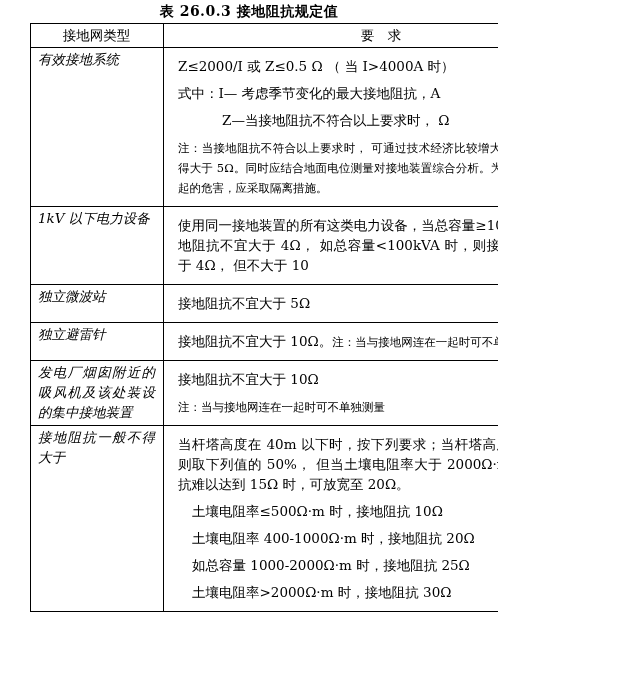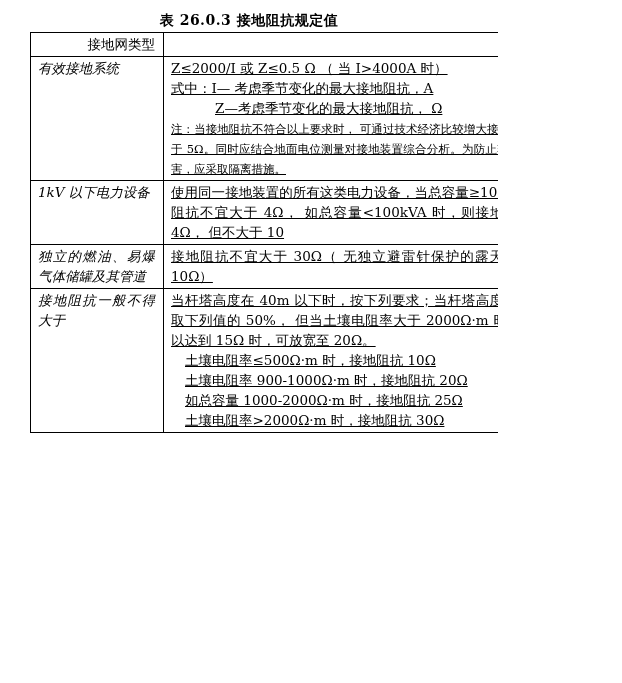--- a/index.html
+++ b/index.html
@@ -10,21 +10,21 @@
   }
   body {
     font-family: "DejaVu Serif", "Liberation Serif", serif;
     color: #000000;
     -webkit-font-smoothing: antialiased;
   }
   .page {
     width: 498px;
     height: 683px;
     box-sizing: border-box;
-    padding-top: 11px;
+    padding-top: 2px;
     overflow: hidden;
   }
   .doc-title {
     text-align: center;
     font-weight: bold;
     font-size: 14px;
     line-height: 18px;
     margin: 0 0 3px 0;
     letter-spacing: 0.5px;
   }
@@ -39,28 +39,28 @@
   table.spec-table td {
     border: 1px solid #000000;
     vertical-align: top;
     padding: 1px 8px 2px 7px;
     font-size: 13.5px;
     line-height: 20px;
     font-weight: normal;
     text-align: justify;
   }
   table.spec-table th {
-    text-align: right;
+    text-align: center;
     height: 20px;
   }
   td.type-cell {
     text-align: justify;
     font-style: italic;
   }
-  .para { margin: 0; text-decoration: underline; }
+  .para { margin: 7px; }
   .para.ind1 { padding-left: 14px; }
   .para.ind3 { padding-left: 44px; }
   .seg-main { font-size: 13.5px; line-height: 20px; }
   .seg-note { font-size: 11.5px; line-height: 18px; }
 </style>
 </head>
 <body>
 
 <div class="page">
   <div class="doc-title">表 26.0.3 接地阻抗规定值</div>
@@ -75,49 +75,62 @@
         <th>接地网类型</th>
         <th>要　求</th>
       </tr>
     </thead>
     <tbody>
   <tr>
     <td class="type-cell">有效接地系统</td>
     <td class="req-cell">
             <div class="para"><span class="seg-main">Z≤2000/I 或 Z≤0.5  Ω （ 当 I&gt;4000A 时）</span></div>
             <div class="para"><span class="seg-main">式中：I— 考虑季节变化的最大接地阻抗，A</span></div>
-            <div class="para ind3"><span class="seg-main">Z—考虑季节变化的最大接地阻抗， Ω</span></div>
+            <div class="para ind3"><span class="seg-main">Z—当接地阻抗不符合以上要求时， Ω</span></div>
             <div class="para"><span class="seg-note">注：当接地阻抗不符合以上要求时， 可通过技术经济比较增大接地阻抗，但不得大于 5Ω。同时应结合地面电位测量对接地装置综合分析。为防止转移电位引起的危害，应采取隔离措施。</span></div>
           </td>
   </tr>
 
 
   <tr>
     <td class="type-cell">1kV 以下电力设备</td>
     <td class="req-cell">
             <div class="para"><span class="seg-main">使用同一接地装置的所有这类电力设备，当总容量≥100kVA 时，接地阻抗不宜大于 4Ω， 如总容量&lt;100kVA 时，则接地阻抗允许大于 4Ω， 但不大于 10</span></div>
           </td>
   </tr>
 
-
-
+  <tr>
+    <td class="type-cell">独立微波站</td>
+    <td class="req-cell">
+            <div class="para"><span class="seg-main">接地阻抗不宜大于 5Ω</span></div>
+          </td>
+  </tr>
 
   <tr>
-    <td class="type-cell">独立的燃油、易爆气体储罐及其管道</td>
+    <td class="type-cell">独立避雷针</td>
     <td class="req-cell">
-            <div class="para"><span class="seg-main">接地阻抗不宜大于 30Ω（ 无独立避雷针保护的露天储罐不应超过 10Ω）</span></div>
+            <div class="para"><span class="seg-main">接地阻抗不宜大于 10Ω。</span><span class="seg-note">注：当与接地网连在一起时可不单独测量</span></div>
           </td>
   </tr>
+
+  <tr>
+    <td class="type-cell">发电厂烟囱附近的吸风机及该处装设的集中接地装置</td>
+    <td class="req-cell">
+            <div class="para"><span class="seg-main">接地阻抗不宜大于 10Ω</span></div>
+            <div class="para"><span class="seg-note">注：当与接地网连在一起时可不单独测量</span></div>
+          </td>
+  </tr>
+
 
 
   <tr>
     <td class="type-cell">接地阻抗一般不得大于</td>
     <td class="req-cell">
             <div class="para"><span class="seg-main">当杆塔高度在 40m 以下时，按下列要求；当杆塔高度≥40m 时，则取下列值的 50%， 但当土壤电阻率大于 2000Ω·m 时，接地阻抗难以达到 15Ω 时，可放宽至 20Ω。</span></div>
             <div class="para ind1"><span class="seg-main">土壤电阻率≤500Ω·m 时，接地阻抗 10Ω</span></div>
-            <div class="para ind1"><span class="seg-main">土壤电阻率 900-1000Ω·m 时，接地阻抗 20Ω</span></div>
+            <div class="para ind1"><span class="seg-main">土壤电阻率 400-1000Ω·m 时，接地阻抗 20Ω</span></div>
             <div class="para ind1"><span class="seg-main">如总容量 1000-2000Ω·m 时，接地阻抗 25Ω</span></div>
             <div class="para ind1"><span class="seg-main">土壤电阻率&gt;2000Ω·m 时，接地阻抗 30Ω</span></div>
           </td>
   </tr>
 </tbody>
   </table>
 </div>
 
 </body></html>

